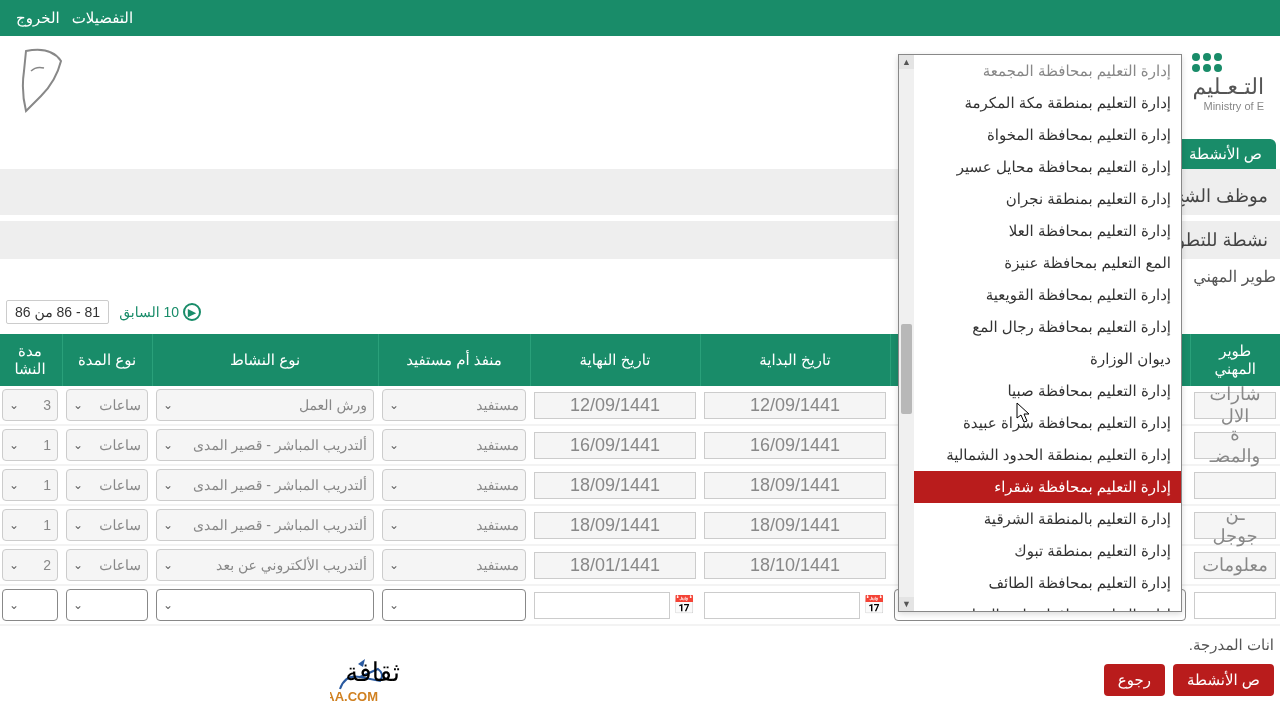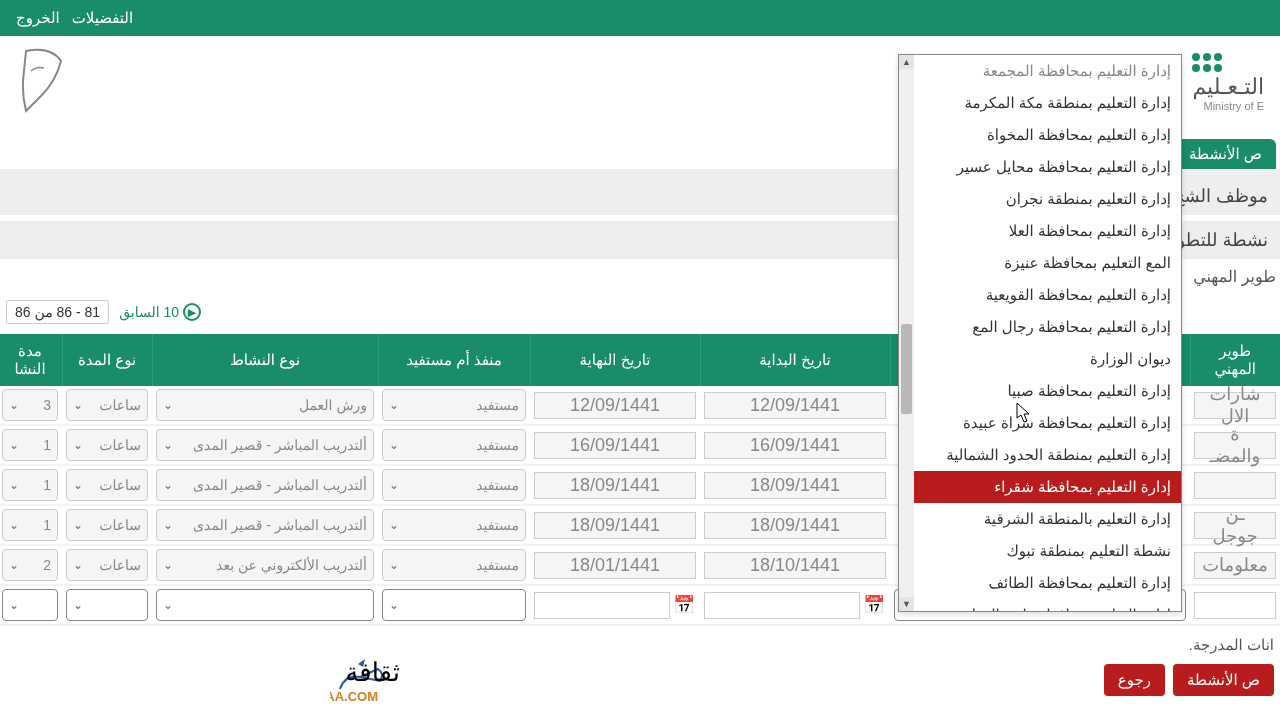--- a/index.html
+++ b/index.html
@@ -364,21 +364,21 @@
       <div class="dropdown-item">إدارة التعليم بمحافظة العلا</div>
       <div class="dropdown-item">المع التعليم بمحافظة عنيزة</div>
       <div class="dropdown-item">إدارة التعليم بمحافظة القويعية</div>
       <div class="dropdown-item">إدارة التعليم بمحافظة رجال المع</div>
       <div class="dropdown-item">ديوان الوزارة</div>
       <div class="dropdown-item">إدارة التعليم بمحافظة صبيا</div>
       <div class="dropdown-item">إدارة التعليم بمحافظة سراة عبيدة</div>
       <div class="dropdown-item">إدارة التعليم بمنطقة الحدود الشمالية</div>
       <div class="dropdown-item highlight">إدارة التعليم بمحافظة شقراء</div>
       <div class="dropdown-item">إدارة التعليم بالمنطقة الشرقية</div>
-      <div class="dropdown-item">نشطة التعليم بمنطقة تبوك</div>
+      <div class="dropdown-item">إدارة التعليم بمنطقة تبوك</div>
       <div class="dropdown-item">إدارة التعليم بمحافظة الطائف</div>
       <div class="dropdown-item">إدارة التعليم بمحافظة وادي الدواسر</div>
     </div>
   <div class="dd-scroll">
     <div class="btn">▲</div>
     <div class="track">
         <div class="thumb"></div>
       </div>
     <div class="btn">▼</div>
   </div>

